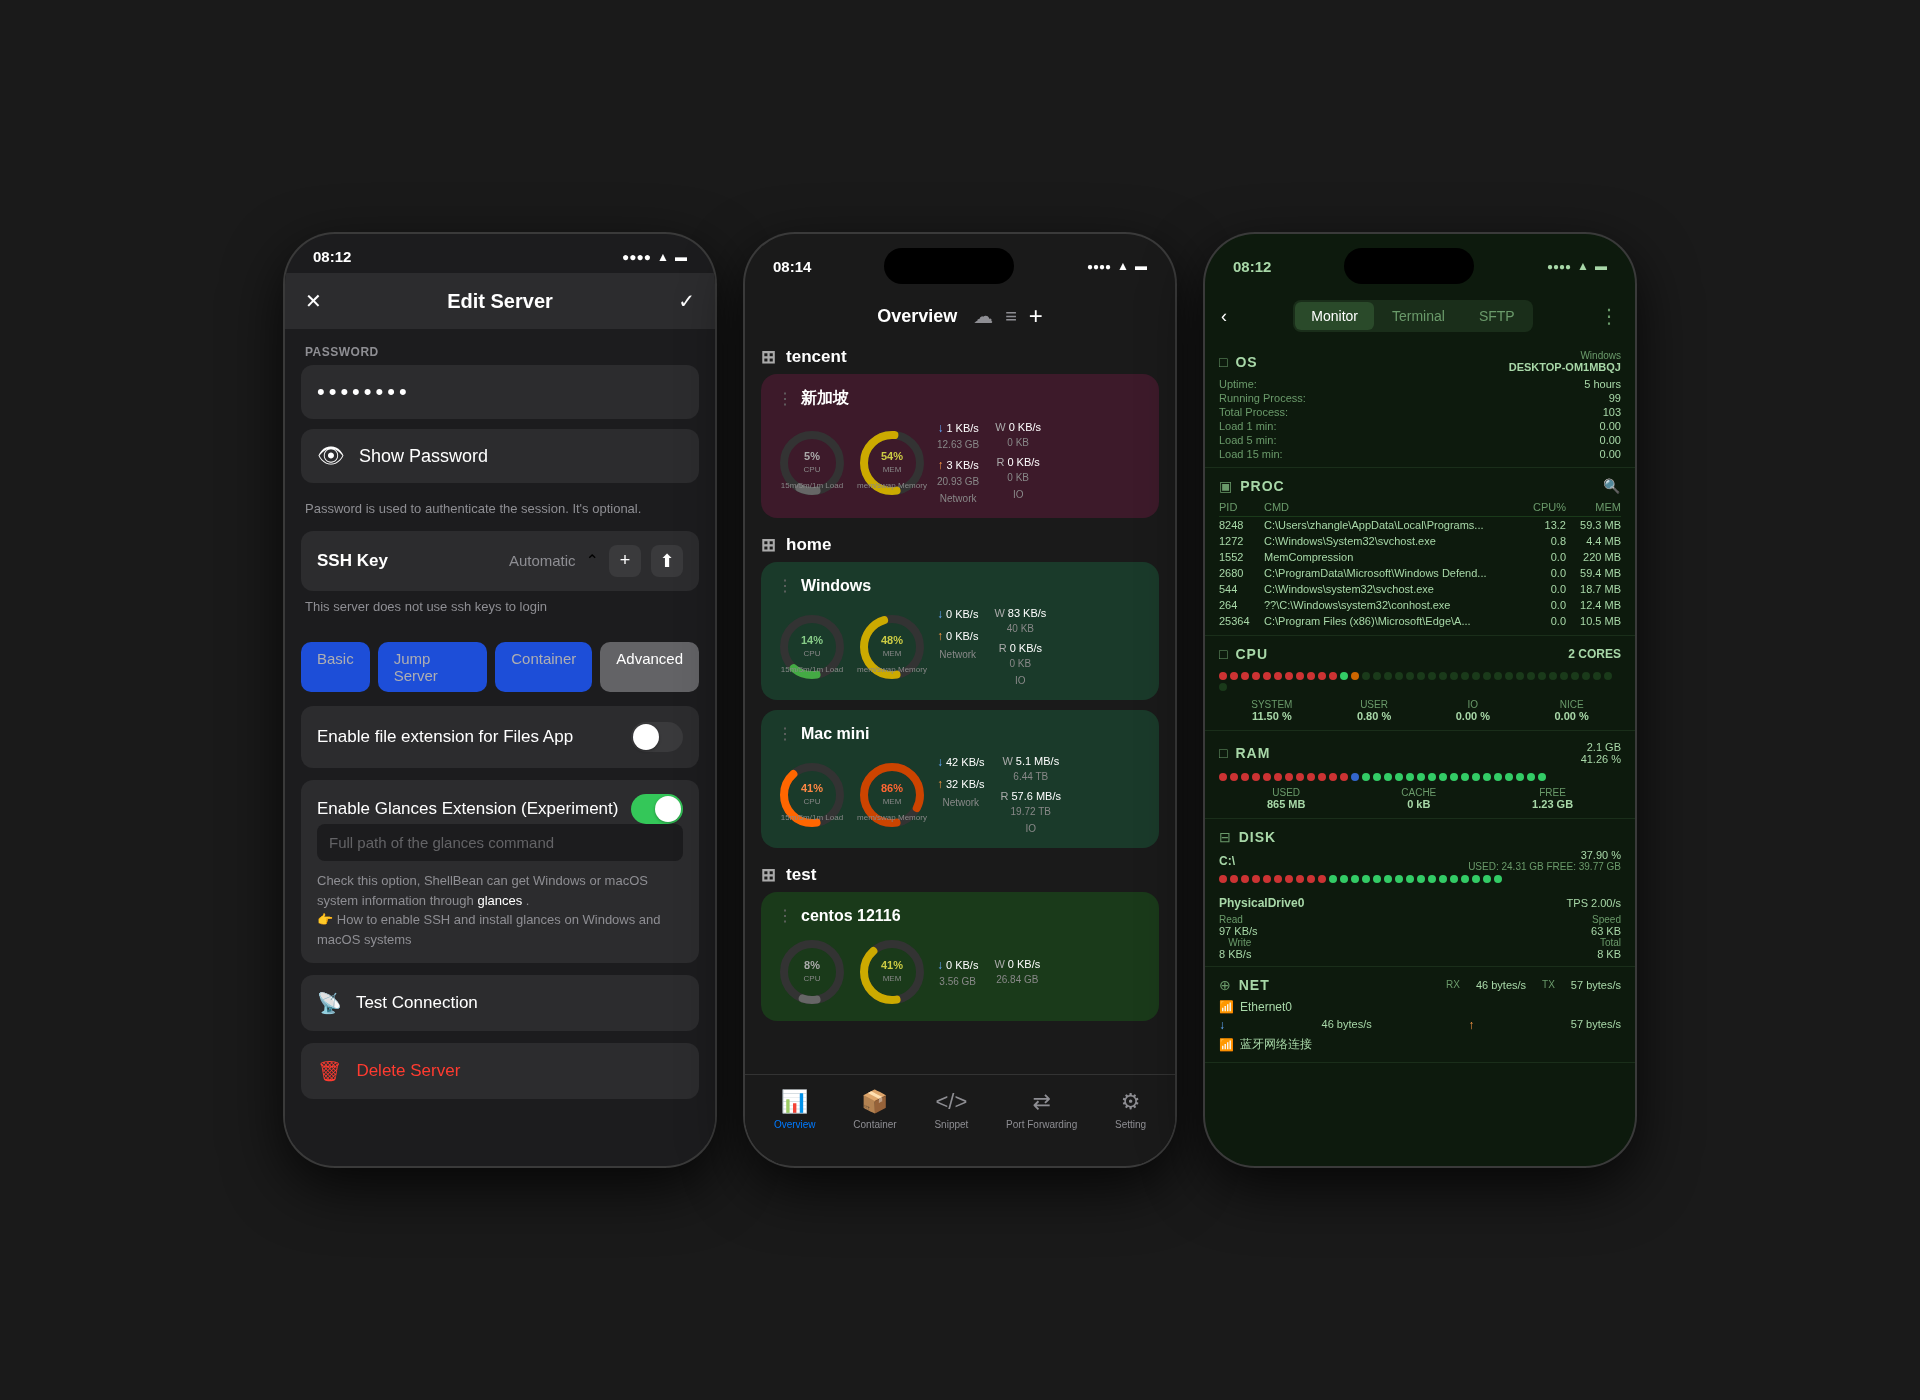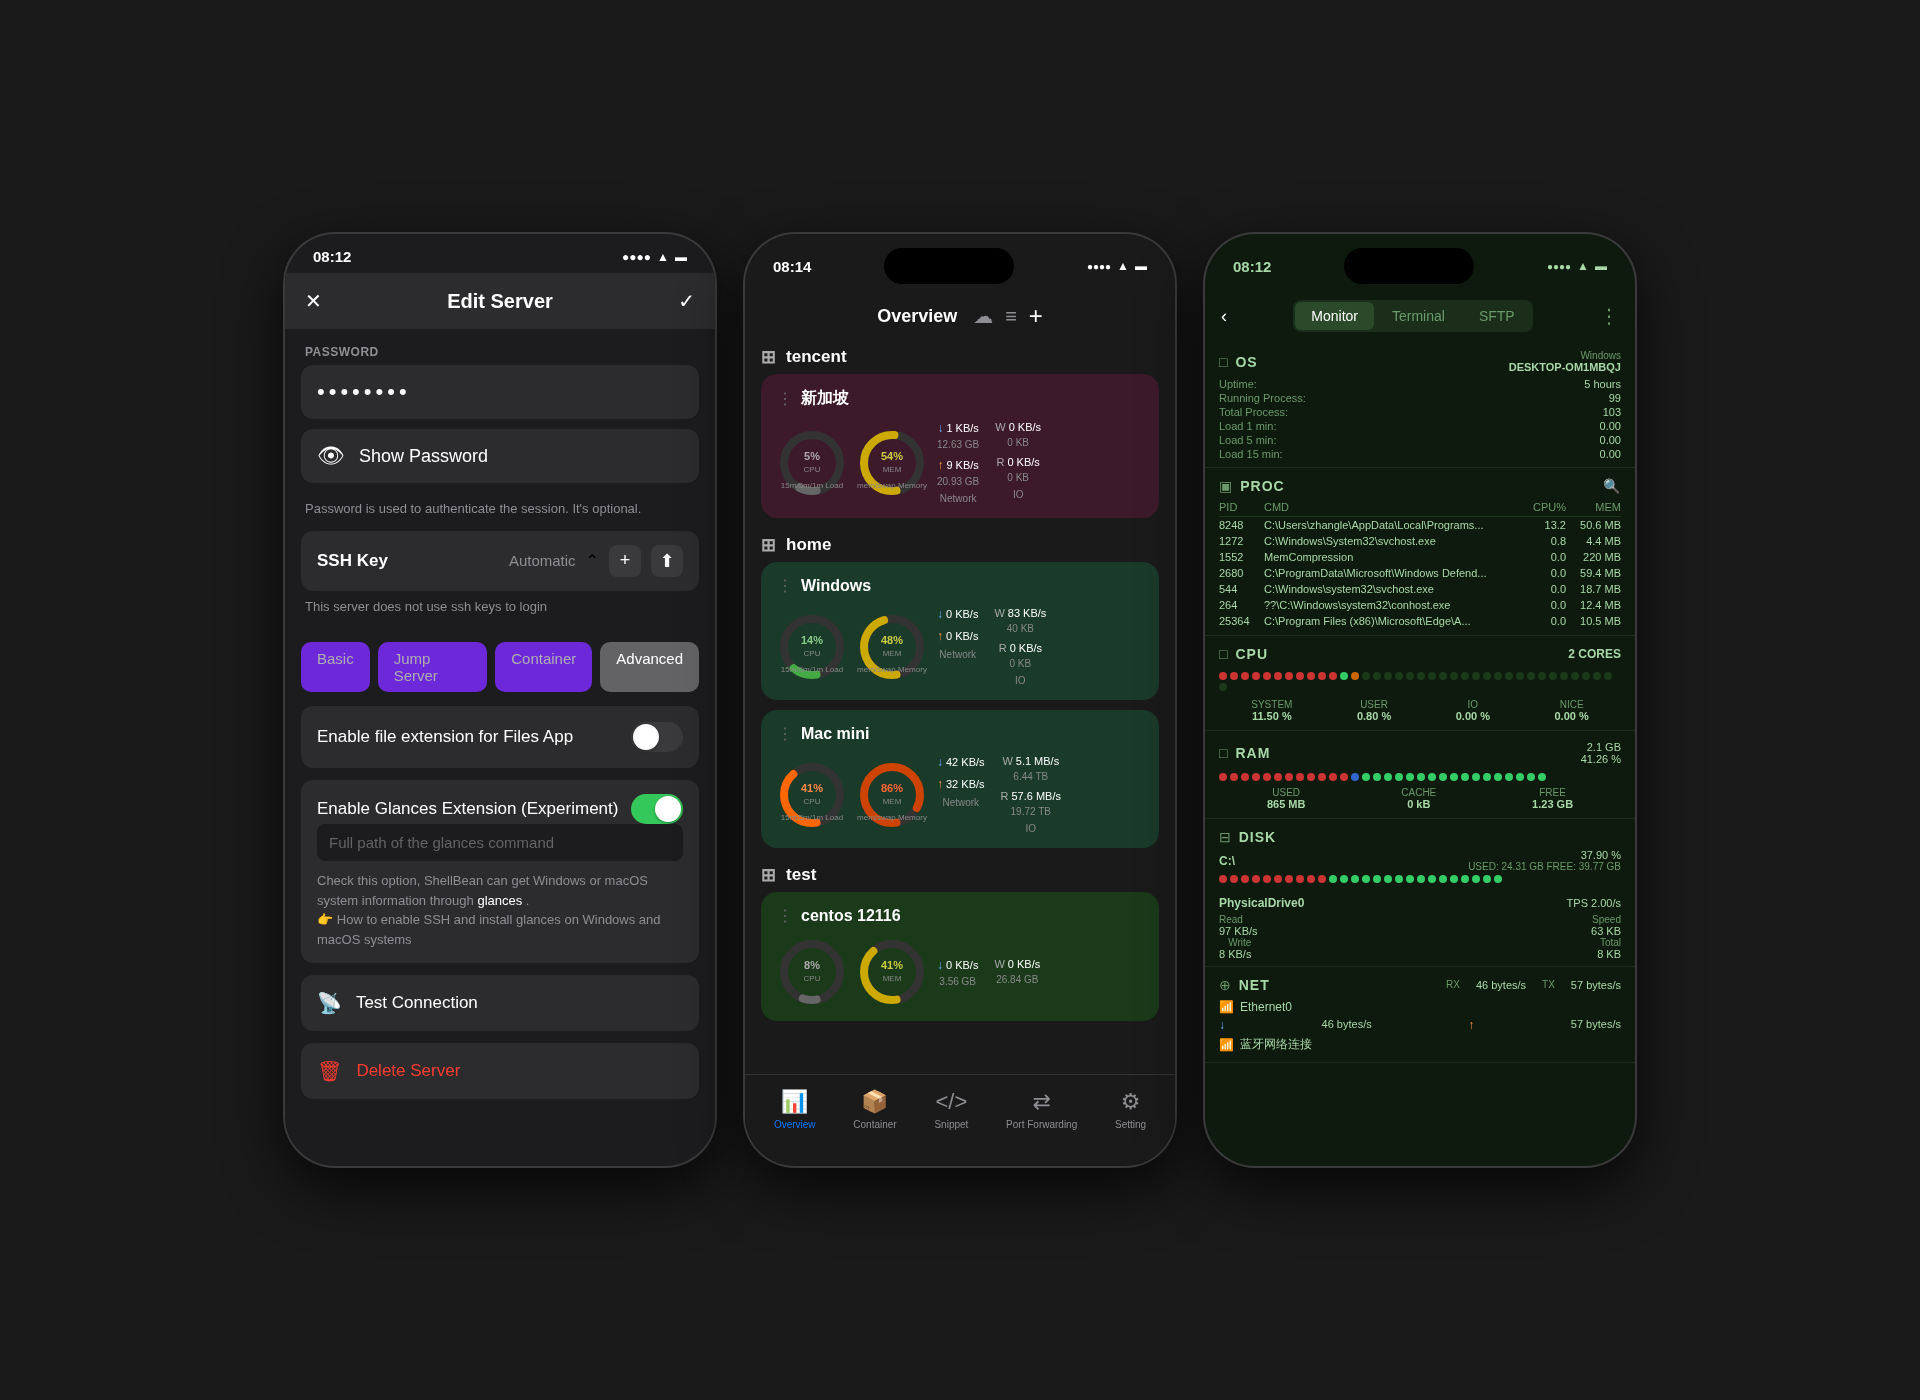--- a/index.html
+++ b/index.html
@@ -168,21 +168,21 @@
 
     .tabs-row {
       display: flex;
       gap: 8px;
       padding: 14px 16px;
     }
 
     .tab-btn {
       padding: 8px 16px;
       border-radius: 10px;
-      background: #6d28d9;
+      background: #1d4ed8;
       color: #aeaeb2;
       font-size: 15px;
       font-weight: 500;
       cursor: pointer;
     }
 
     .tab-btn.active {
       background: #636366;
       color: white;
     }
@@ -705,21 +705,21 @@
 
             <div class="card-stats">
               <div class="stat-section">
                 <div style="display:flex;align-items:center;gap:3px;">
                   <span style="color:#66aaff;font-size:12px;">↓</span>
                   <span style="color:white;font-size:11px;">1 KB/s</span>
                 </div>
                 <div style="color:#888;font-size:10px;">12.63 GB</div>
                 <div style="display:flex;align-items:center;gap:3px;margin-top:4px;">
                   <span style="color:#ff9944;font-size:12px;">↑</span>
-                  <span style="color:white;font-size:11px;">9 KB/s</span>
+                  <span style="color:white;font-size:11px;">3 KB/s</span>
                 </div>
                 <div style="color:#888;font-size:10px;">20.93 GB</div>
                 <div style="color:#888;font-size:10px;margin-top:2px;">Network</div>
               </div>
               <div class="stat-section">
                 <div style="display:flex;align-items:center;gap:3px;">
                   <span style="color:#aaa;font-size:11px;">W</span>
                   <span style="color:white;font-size:11px;">0 KB/s</span>
                 </div>
                 <div style="color:#888;font-size:10px;">0 KB</div>
@@ -990,21 +990,21 @@
         <div class="proc-table-header">
           <span class="proc-col-pid">PID</span>
           <span class="proc-col-cmd">CMD</span>
           <span class="proc-col-cpu">CPU%</span>
           <span class="proc-col-mem">MEM</span>
         </div>
         <div class="proc-row">
           <span class="proc-pid">8248</span>
           <span class="proc-cmd">C:\Users\zhangle\AppData\Local\Programs...</span>
           <span class="proc-cpu">13.2</span>
-          <span class="proc-mem">50.6 MB</span>
+          <span class="proc-mem">59.3 MB</span>
         </div>
         <div class="proc-row">
           <span class="proc-pid">1272</span>
           <span class="proc-cmd">C:\Windows\System32\svchost.exe</span>
           <span class="proc-cpu">0.8</span>
           <span class="proc-mem">4.4 MB</span>
         </div>
         <div class="proc-row">
           <span class="proc-pid">1552</span>
           <span class="proc-cmd">MemCompression</span>

